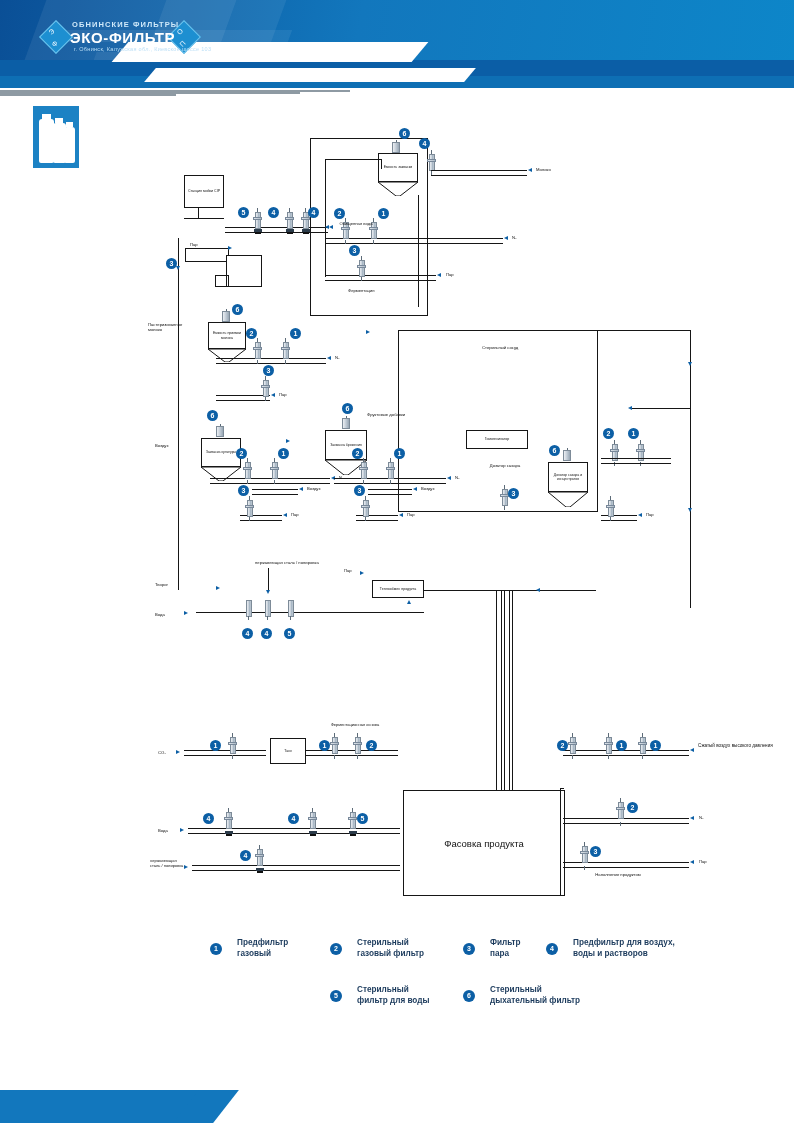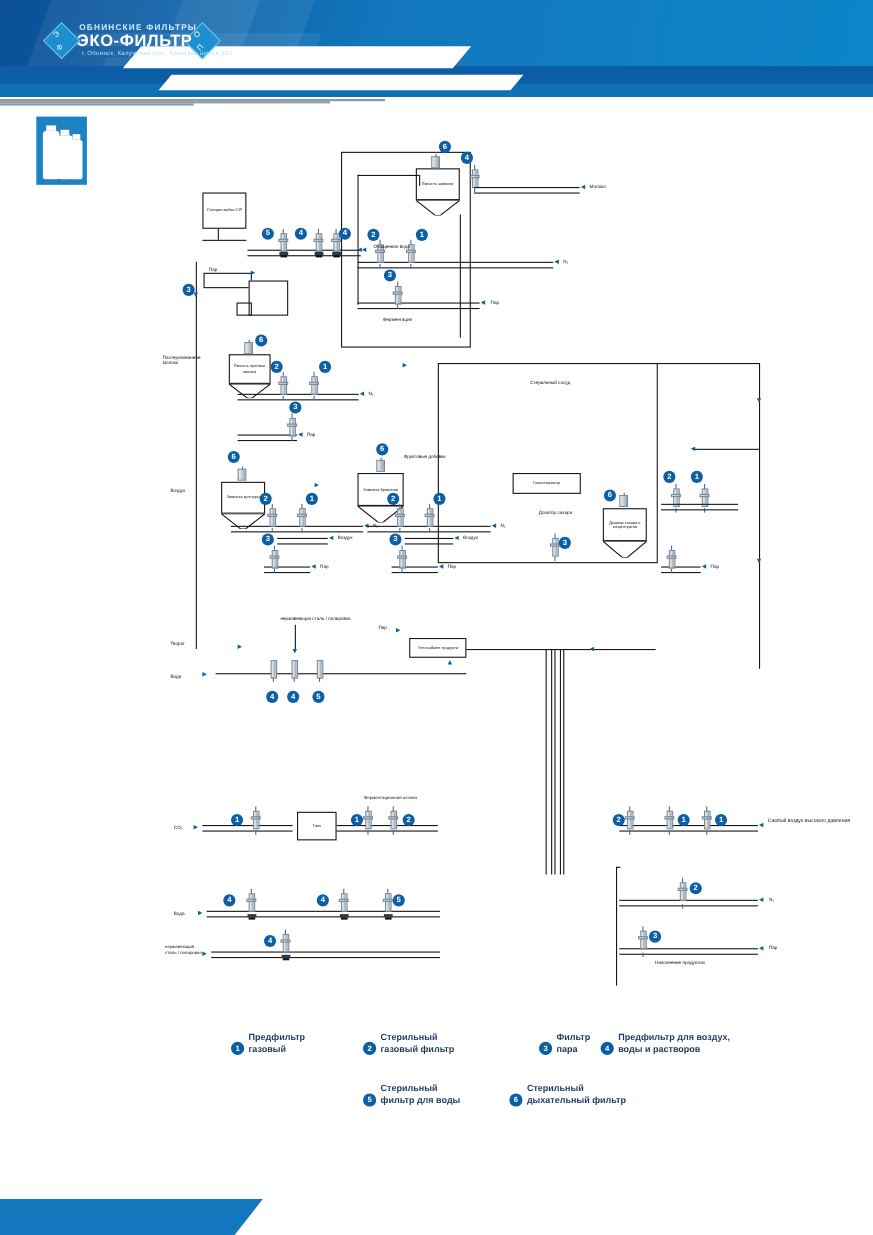--- a/index.html
+++ b/index.html
@@ -125,21 +125,21 @@
   .ar.u{border-left:2.6px solid transparent;border-right:2.6px solid transparent;
         border-bottom:4px solid #0c5fa5;}
 
   
   .fillbox{position:absolute;border:1px solid #161616;background:#fff;
            display:flex;align-items:center;justify-content:center;
            font-size:9.5px;color:#111;}
 
   
   .legend{position:absolute;left:0;top:930px;width:794px;height:90px;}
-  .lgi{position:absolute;display:flex;align-items:flex-end;gap:4px;}
+  .lgi{position:absolute;display:flex;align-items:center;gap:15px;}
   .lgi .bd{position:relative;width:12px;height:12px;flex:0 0 12px;}
   .lgi .tx{font-size:8.2px;line-height:1.28;color:#1b3a5c;font-weight:bold;
            white-space:pre-line;}
 </style>
 </head>
 <body>
 
 <div class="hdr">
   <div class="wash w1"></div>
   <div class="wash w2"></div>
@@ -594,20 +594,21 @@
   <div class="dbl" style="left:192px;top:775px;width:208px;"></div>
   <div class="flt h" style="left:255px;top:755px;height:28px;">
     <div class="stem"></div>
     <div class="cart"></div>
     <div class="band b1"></div>
     <div class="base"></div>
     <div class="base2"></div>
   </div>
   <div class="bd" style="left:240px;top:760px;">4</div>
 
+  <div class="fillbox" style="left:403px;top:700px;width:160px;height:104px;">Фасовка продукта</div>
 
   <div class="dbl" style="left:563px;top:660px;width:126px;"></div>
   <div class="ar l" style="left:690px;top:658px;"></div>
   <div class="lb w" style="left:698px;top:653px;width:86px;font-size:4.6px;">Сжатый воздух высокого давления</div>
   <div class="flt h" style="left:568px;top:643px;height:26px;">
     <div class="stem"></div>
     <div class="cart"></div>
     <div class="band b1"></div>
     <div class="tail"></div>
   </div>
@@ -659,21 +660,21 @@
   <div class="lgi" style="left:210px;top:8px;">
     <div class="bd">1</div>
     <div class="tx">Предфильтр
 газовый</div>
   </div>
   <div class="lgi" style="left:330px;top:8px;">
     <div class="bd">2</div>
     <div class="tx">Стерильный
 газовый фильтр</div>
   </div>
-  <div class="lgi" style="left:490px;top:8px;">
+  <div class="lgi" style="left:463px;top:8px;">
     <div class="bd">3</div>
     <div class="tx">Фильтр
 пара</div>
   </div>
   <div class="lgi" style="left:546px;top:8px;">
     <div class="bd">4</div>
     <div class="tx">Предфильтр для воздух,
 воды и растворов</div>
   </div>
   <div class="lgi" style="left:330px;top:55px;">

